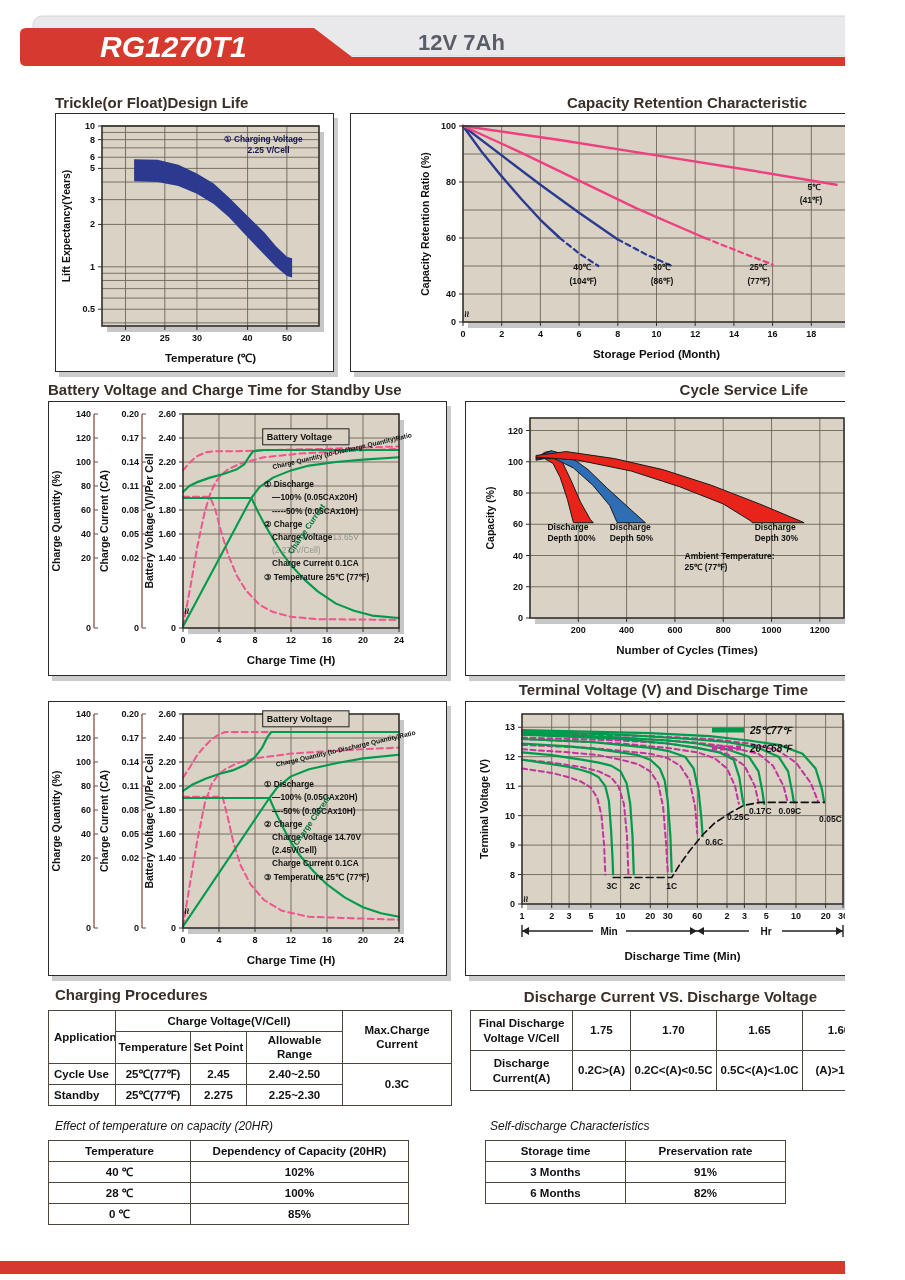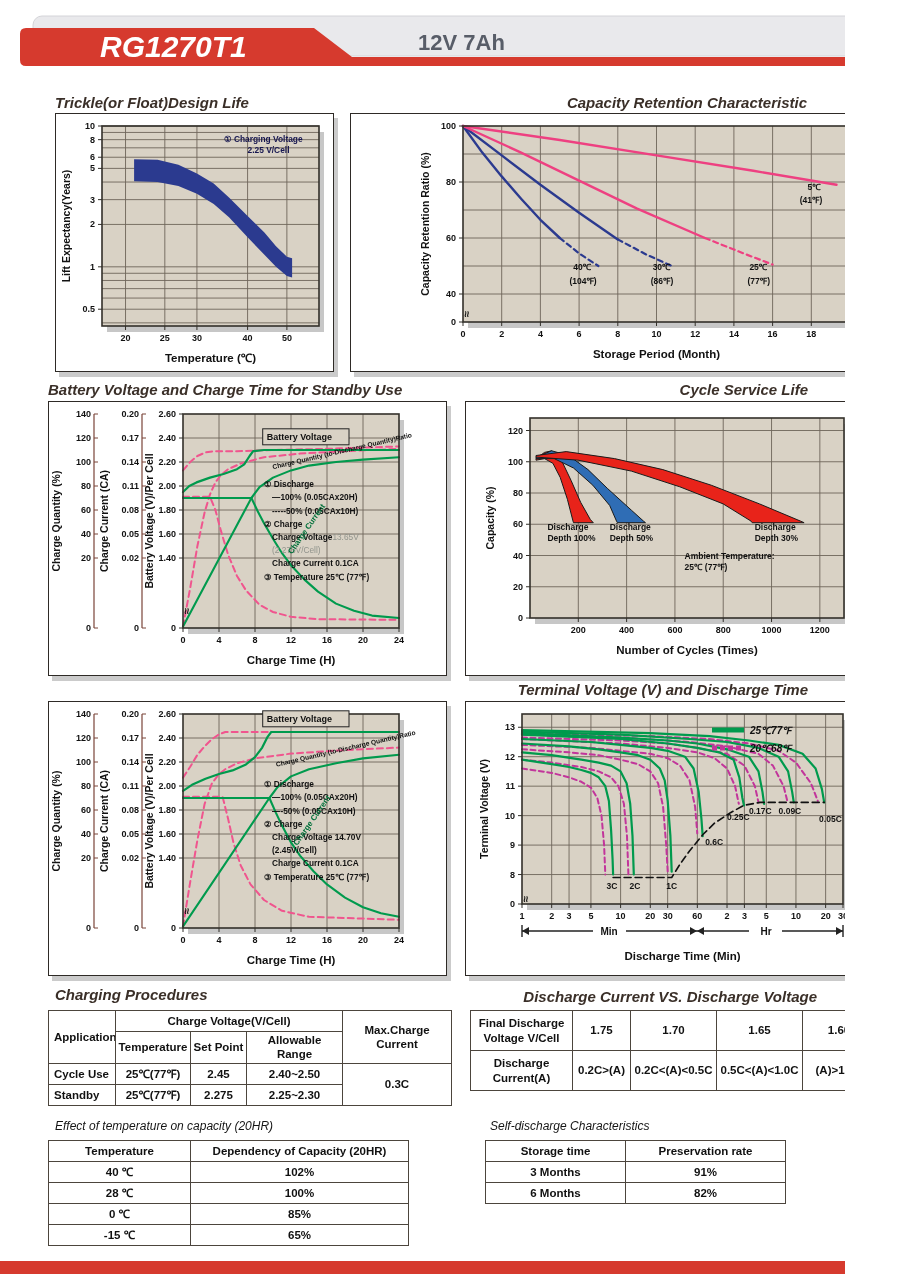--- a/index.html
+++ b/index.html
@@ -1,18 +1,18 @@
 <!DOCTYPE html>
 <html><head>
 <meta charset="utf-8">
 <style>
   html,body{margin:0;padding:0;background:#fff;}
   .page{position:relative;width:845px;height:1280px;background:#fff;overflow:hidden;
         font-family:"Liberation Sans",sans-serif;}
-  .sec-title{position:absolute;font-style:italic;font-weight:bold;font-size:15px;color:#3a2f28;white-space:nowrap;}
+  .sec-title{position:absolute;font-weight:bold;font-size:15px;color:#3a2f28;white-space:nowrap;}
   .sec-title.right{text-align:center;}
   .sub-title{position:absolute;font-style:italic;font-weight:normal;font-size:12px;color:#151515;white-space:nowrap;}
   .chart-box{position:absolute;background:#fff;border:1.6px solid #2e2a26;box-shadow:4px 5px 0 rgba(140,140,140,.45);}
   .chart-box svg{width:100%;height:100%;display:block;}
   svg text{font-family:"Liberation Sans",sans-serif;}
   table.tb{position:absolute;border-collapse:collapse;background:#fff;table-layout:fixed;}
   table.tb td{border:1.5px solid #4c453d;font-size:11.5px;font-weight:bold;color:#111;
               text-align:center;padding:1px 2px;line-height:1.25;height:18px;overflow:hidden;}
   table.tb td.la{text-align:left;padding-left:5px;}
   table.tb td.h2{height:37px;}
@@ -634,24 +634,20 @@
       <td>102%</td>
     </tr>
     <tr>
       <td>28 ℃</td>
       <td>100%</td>
     </tr>
     <tr>
       <td>0 ℃</td>
       <td>85%</td>
     </tr>
-    <tr>
-      <td>-15 ℃</td>
-      <td>65%</td>
-    </tr>
   </tbody>
     </table>
 
   <div class="sub-title" style="left:490px;top:1119px">Self-discharge Characteristics</div>
   <table class="tb" style="left:485px;top:1140px;width:300px">
     <colgroup>
         <col style="width:140px">
         <col style="width:160px">
       </colgroup>
     <tbody>

